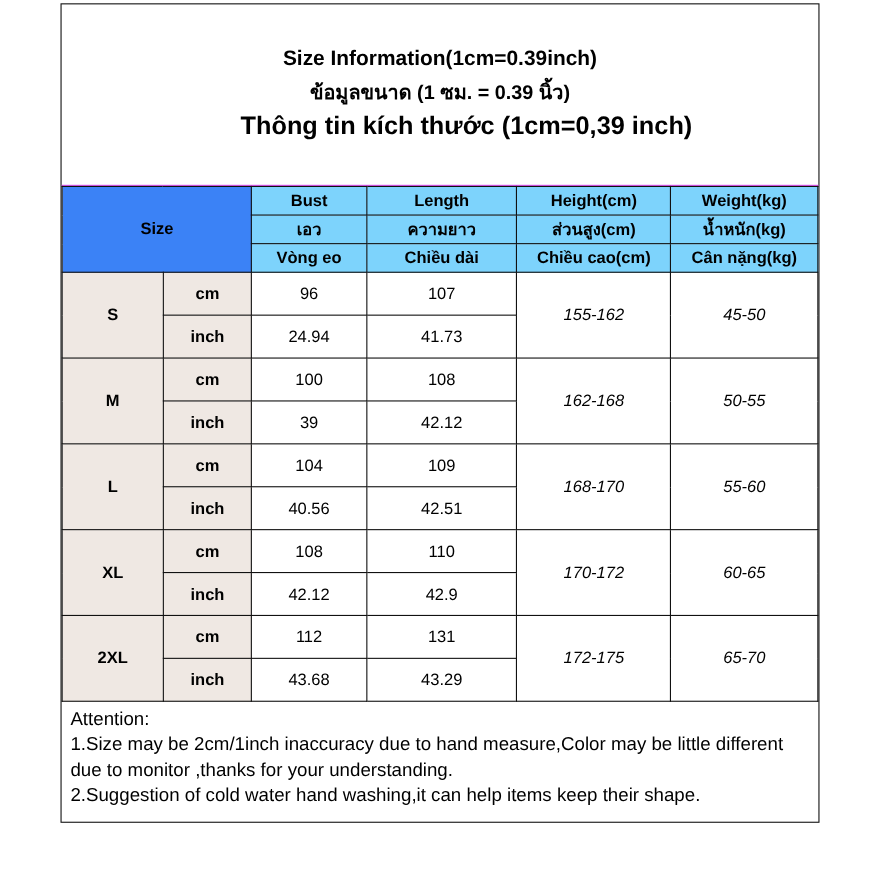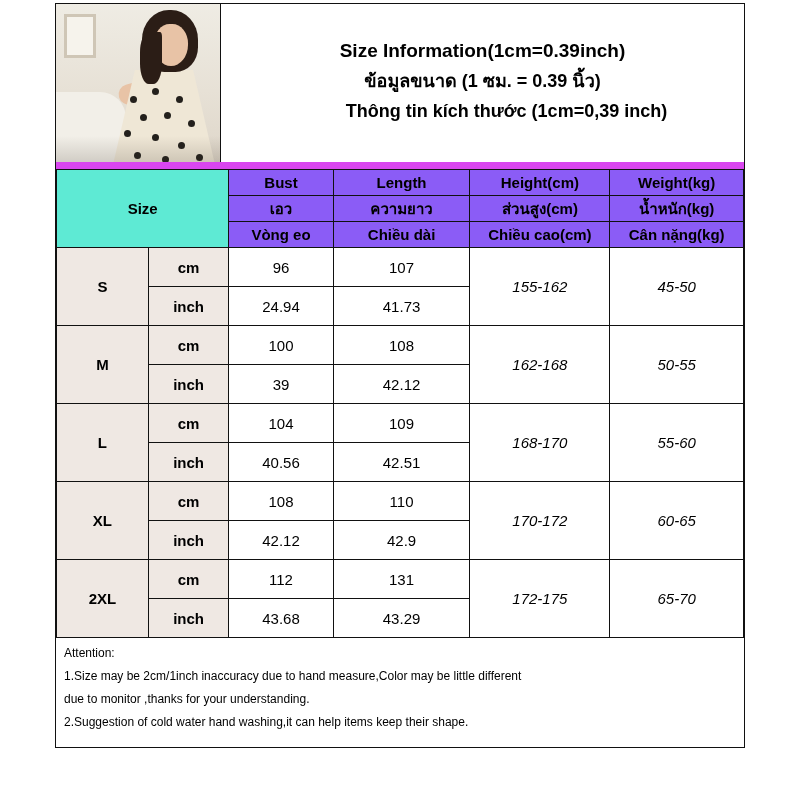--- a/index.html
+++ b/index.html
@@ -29,22 +29,23 @@
     height: 745px;
     border: 1px solid #111;
     box-sizing: border-box;
     background: #fff;
   }
 
   
   .header {
     display: flex;
     height: 165px;
-    border-bottom: 7px solid #d946ef;
-    box-sizing: border-box;
+    border-bottom: 1px solid #d946ef;
+    box-sizing: border-box;
+    flex-direction: column;
   }
   .photo {
     width: 165px;
     border-right: 1px solid #111;
     box-sizing: border-box;
     position: relative;
     overflow: hidden;
     background: #e9e4db;
   }
   
@@ -100,21 +101,21 @@
     box-sizing: border-box;
   }
   .titles div {
     font-weight: bold;
     font-size: 19px;
     line-height: 30px;
     text-align: center;
     white-space: nowrap;
   }
   .titles .t-th { font-size: 18px; }
-  .titles .t-vi { font-size: 18px; margin-left: 48px; }
+  .titles .t-vi { font-size: 23px; margin-left: 48px; }
 
   
   table.size {
     border-collapse: collapse;
     width: 100%;
     table-layout: fixed;
   }
   table.size td, table.size th {
     border: 1px solid #111;
     text-align: center;
@@ -124,44 +125,44 @@
     height: 26px;
     box-sizing: border-box;
   }
   .col-size  { width: 88px; }
   .col-unit  { width: 77px; }
   .col-bust  { width: 100px; }
   .col-len   { width: 131px; }
   .col-hgt   { width: 134px; }
   .col-wgt   { width: 128px; }
 
-  .hdr { background: #8b5cf6; font-weight: bold; }
+  .hdr { background: #7dd3fc; font-weight: bold; }
   .hdr-size {
-    background: #5eead4;
+    background: #3b82f6;
     font-weight: bold;
     font-size: 25px;
   }
   .hdr-cell { font-weight: bold; font-size: 15px; }
   .sizelabel {
     background: #efe8e3;
     font-weight: bold;
     font-size: 16px;
   }
   .unit {
     background: #efe8e3;
     font-weight: bold;
     font-size: 14px;
   }
   .val { font-size: 15px; margin-left: 11px; }
   .hw  { font-size: 15px; font-style: italic; }
 
   
   .attention {
     padding: 4px 8px 0 8px;
-    font-size: 12px;
+    font-size: 17px;
     line-height: 23px;
     box-sizing: border-box;
   }
   .attention p { margin: 0; white-space: nowrap; }
 </style>
 </head>
 <body>
 
 <div class="page">
   <div class="sheet">

